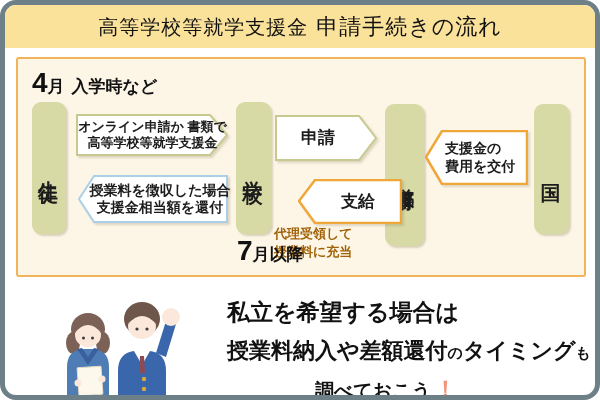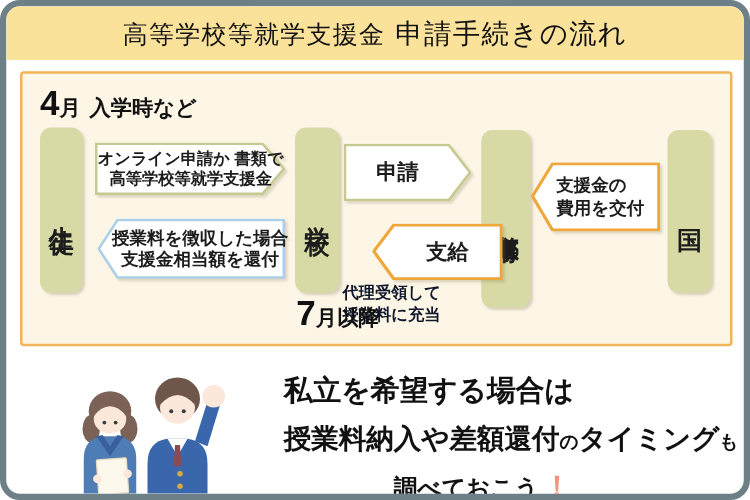--- a/index.html
+++ b/index.html
@@ -37,21 +37,21 @@
   .ar-register .atext{font-size:13px;padding-right:14px;}
   .ar-refund{left:60px;top:116px;width:150px;height:48px;}
   .ar-refund .atext{font-size:14px;padding-left:14px;align-items:center;}
   .ar-apply{left:257px;top:56px;width:102px;height:46px;}
   .ar-apply .atext{font-size:17px;padding-right:16px;}
   .ar-payment{left:280px;top:120px;width:104px;height:45px;}
   .ar-payment .atext{font-size:17px;padding-left:16px;}
   .ar-grant{left:407px;top:71px;width:103px;height:55px;}
   .ar-grant .atext{font-size:14px;padding-left:20px;align-items:flex-start;}
   .proxy-note{position:absolute;left:256px;top:166px;font-size:13px;font-weight:bold;
-    color:#0f172a;line-height:1.35;}
+    color:#a16207;line-height:1.35;}
   .footer{position:absolute;left:0;top:280px;width:100%;height:110px;}
   .illustration{position:absolute;left:55px;top:6px;width:180px;height:104px;}
   .note-text{position:absolute;left:222px;top:12px;width:318px;color:#111;}
   .nt-line1{font-size:23px;font-weight:bold;}
   .nt-line2{margin-top:8px;font-weight:bold;white-space:nowrap;}
   .nt-line2 .big{font-size:22px;}
   .nt-line2 .small{font-size:15px;}
   .nt-line3{margin-top:8px;text-align:center;font-weight:bold;font-size:19px;}
   .nt-line3 .mark{color:var(--exclaim,#f2937a);font-size:23px;margin-left:3px;}
 </style>

